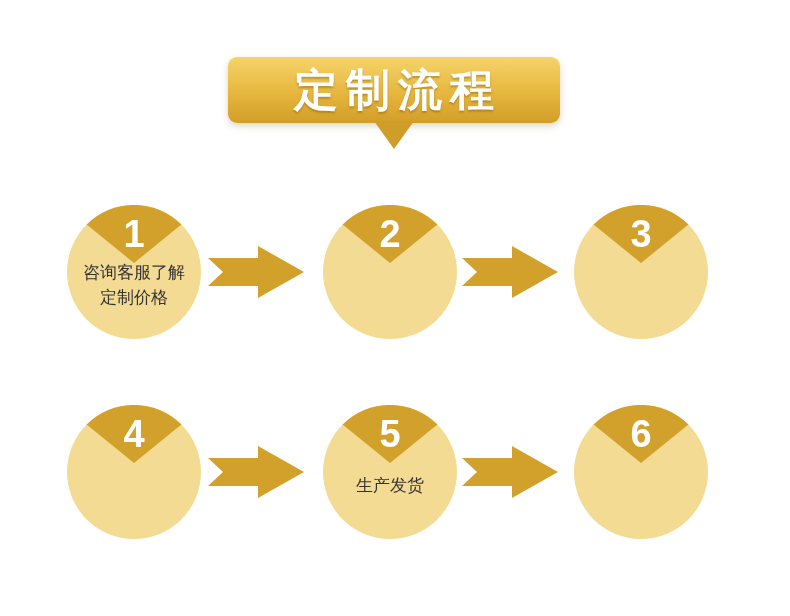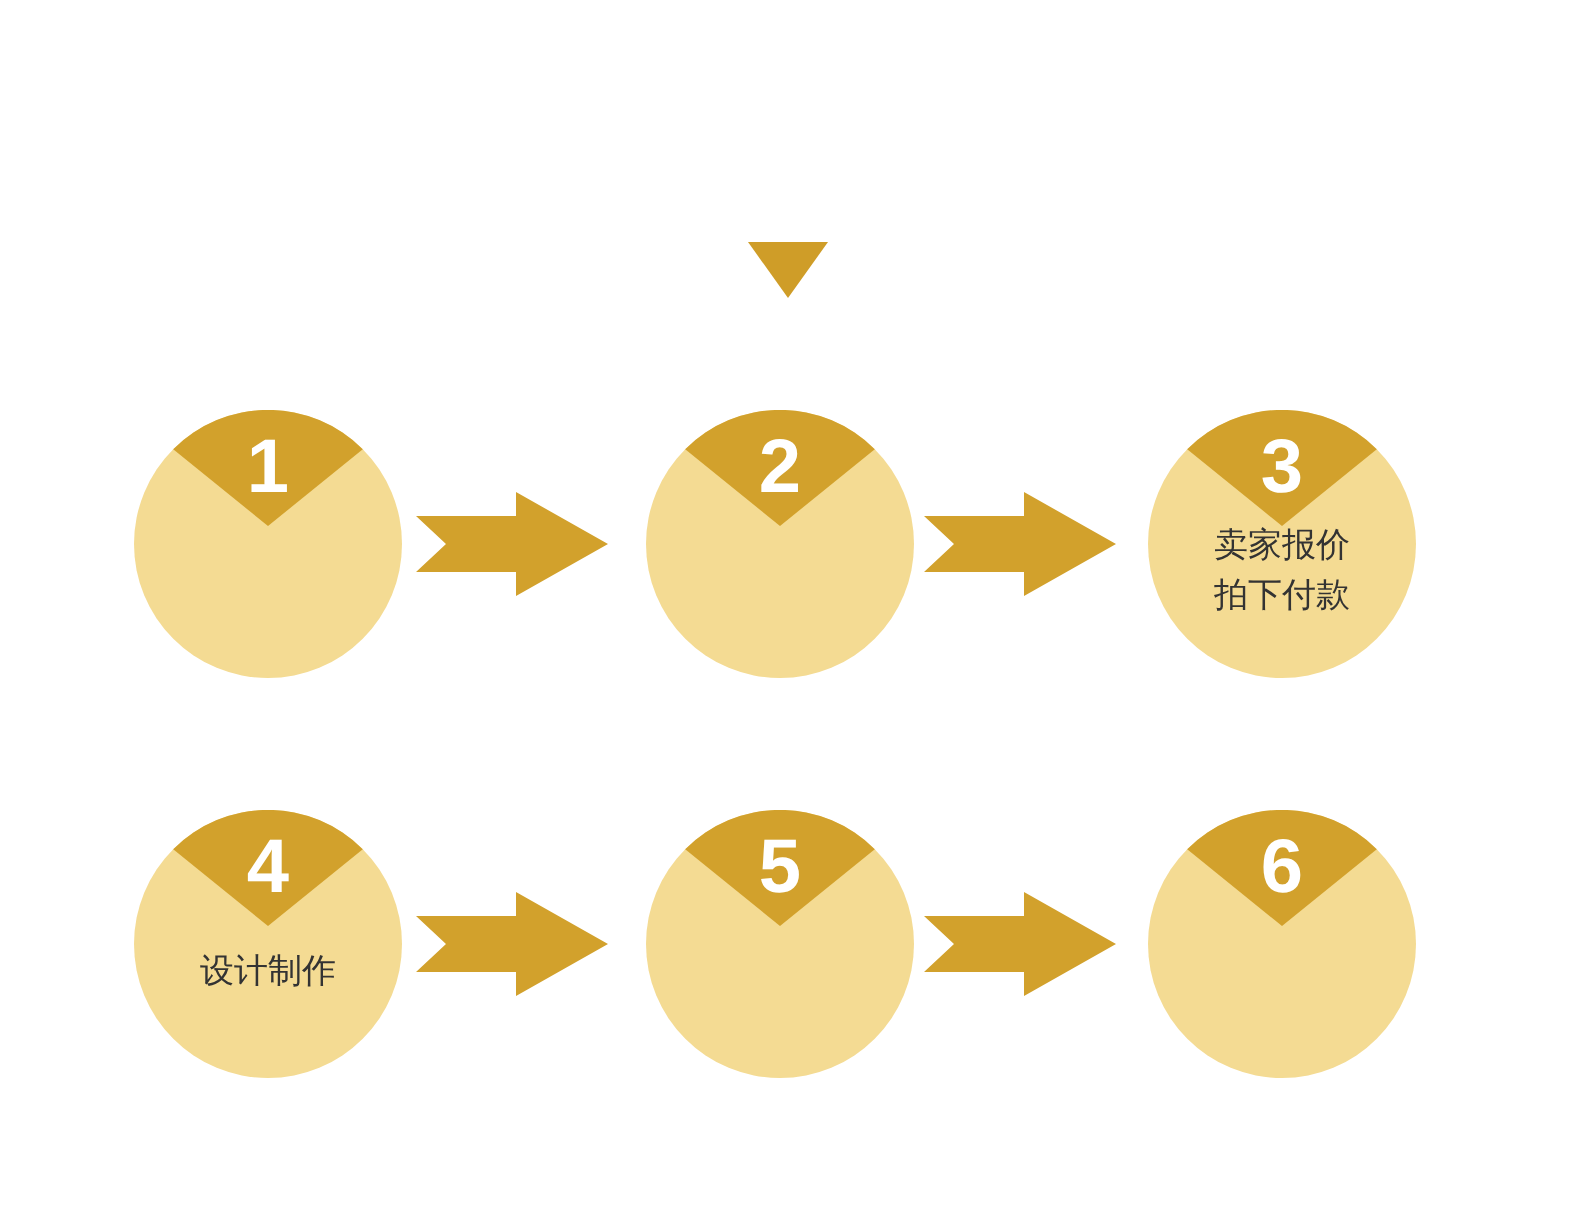--- a/index.html
+++ b/index.html
@@ -116,27 +116,34 @@
   .a1 { left: 208px; }
   .a2 { left: 462px; }
   .ar1 { top: 244px; }
   .ar2 { top: 444px; }
 </style>
 </head>
 <body>
 
 <div class="canvas">
 
+  <div class="banner">
+    <span class="banner-title">定制流程</span>
+  </div>
   <div class="banner-pointer"></div>
 
   <div class="step r1 c1">
     <svg class="wedge-svg" viewBox="0 0 134 134" aria-hidden="true">
       <path class="wedge" d="M19.6 19.6 A67 67 0 0 1 114.4 19.6 L67 58 Z"></path>
     </svg>
     <span class="step-number">1</span>
+    <div class="step-label">
+      <span>咨询客服了解</span>
+      <span>定制价格</span>
+    </div>
   </div>
 
   <svg class="arrow a1 ar1" viewBox="0 0 96 56" aria-hidden="true">
     <polygon points="0,14 50,14 50,2 96,28 50,54 50,42 0,42 15,28"></polygon>
   </svg>
 
   <div class="step r1 c2">
     <svg class="wedge-svg" viewBox="0 0 134 134" aria-hidden="true">
       <path class="wedge" d="M19.6 19.6 A67 67 0 0 1 114.4 19.6 L67 58 Z"></path>
     </svg>
@@ -145,46 +152,42 @@
 
   <svg class="arrow a2 ar1" viewBox="0 0 96 56" aria-hidden="true">
     <polygon points="0,14 50,14 50,2 96,28 50,54 50,42 0,42 15,28"></polygon>
   </svg>
 
   <div class="step r1 c3">
     <svg class="wedge-svg" viewBox="0 0 134 134" aria-hidden="true">
       <path class="wedge" d="M19.6 19.6 A67 67 0 0 1 114.4 19.6 L67 58 Z"></path>
     </svg>
     <span class="step-number">3</span>
-    <div class="step-label">
-      <span>卖家报价</span>
-      <span>拍下付款</span>
-    </div>
   </div>
 
   <div class="step r2 c1">
     <svg class="wedge-svg" viewBox="0 0 134 134" aria-hidden="true">
       <path class="wedge" d="M19.6 19.6 A67 67 0 0 1 114.4 19.6 L67 58 Z"></path>
     </svg>
     <span class="step-number">4</span>
-    <div class="step-label">
-      <span>设计制作</span>
-      <span></span>
-    </div>
   </div>
 
   <svg class="arrow a1 ar2" viewBox="0 0 96 56" aria-hidden="true">
     <polygon points="0,14 50,14 50,2 96,28 50,54 50,42 0,42 15,28"></polygon>
   </svg>
 
   <div class="step r2 c2">
     <svg class="wedge-svg" viewBox="0 0 134 134" aria-hidden="true">
       <path class="wedge" d="M19.6 19.6 A67 67 0 0 1 114.4 19.6 L67 58 Z"></path>
     </svg>
     <span class="step-number">5</span>
+    <div class="step-label">
+      <span>生产发货</span>
+      <span></span>
+    </div>
   </div>
 
   <svg class="arrow a2 ar2" viewBox="0 0 96 56" aria-hidden="true">
     <polygon points="0,14 50,14 50,2 96,28 50,54 50,42 0,42 15,28"></polygon>
   </svg>
 
   <div class="step r2 c3">
     <svg class="wedge-svg" viewBox="0 0 134 134" aria-hidden="true">
       <path class="wedge" d="M19.6 19.6 A67 67 0 0 1 114.4 19.6 L67 58 Z"></path>
     </svg>

